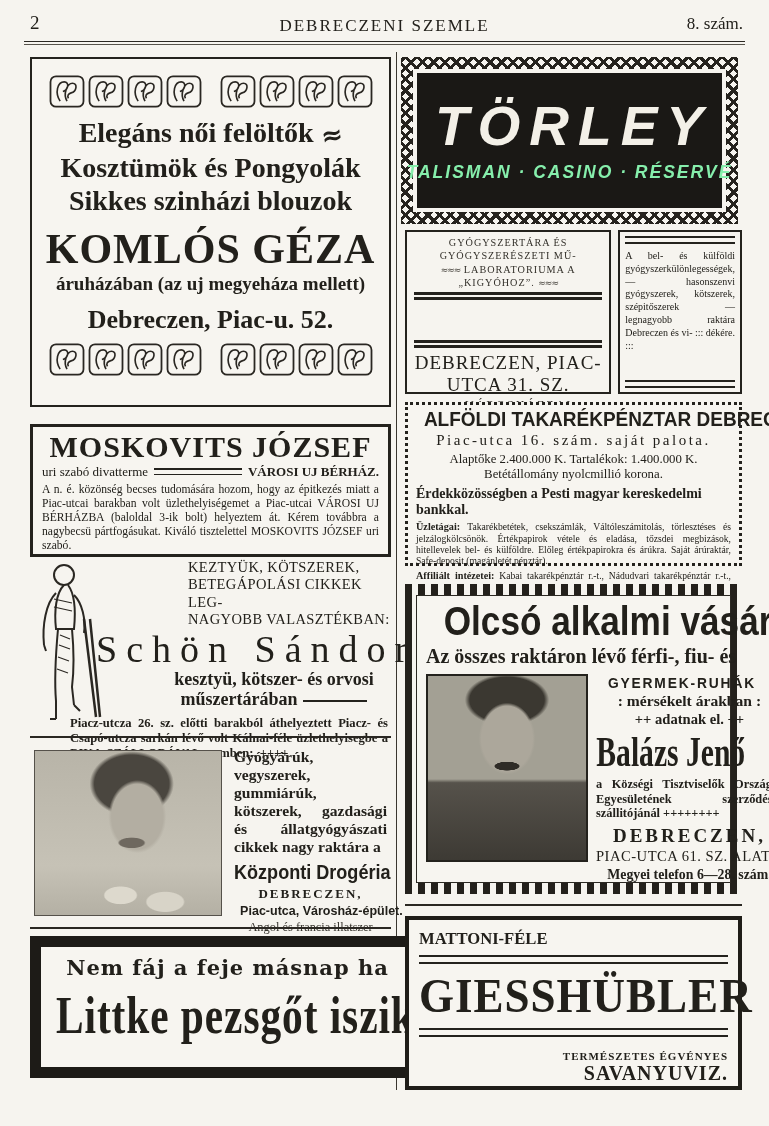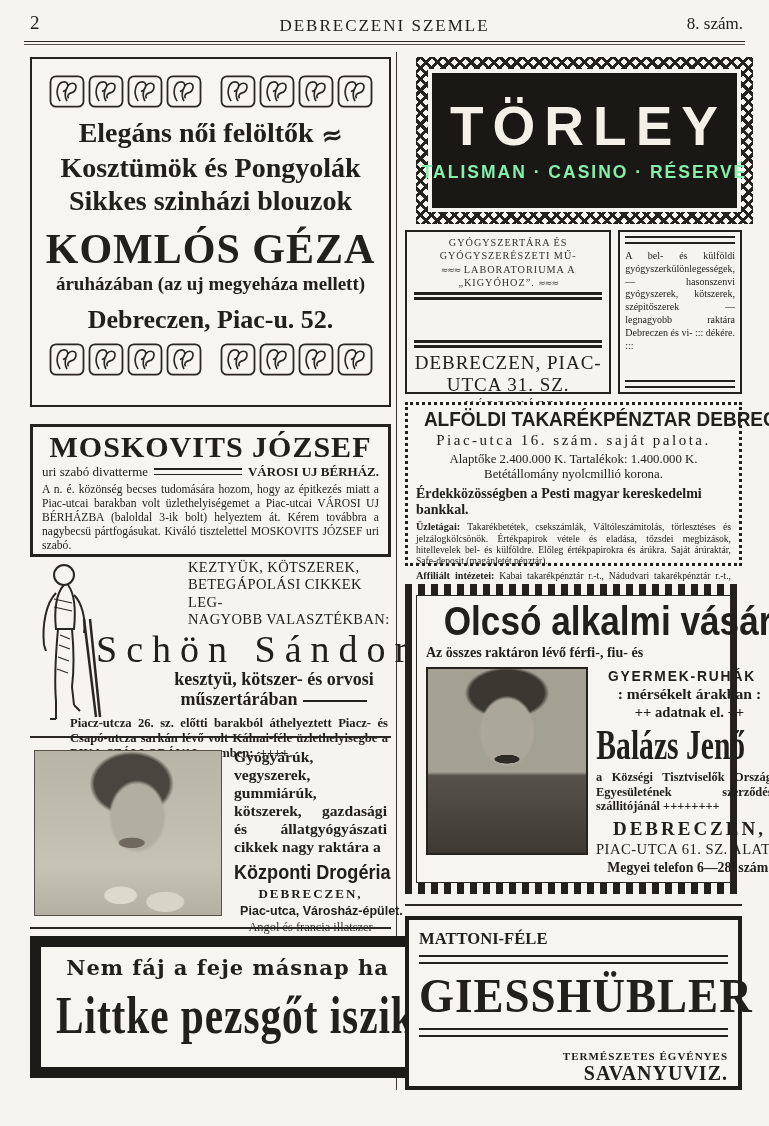--- a/index.html
+++ b/index.html
@@ -63,25 +63,25 @@
   .d-name{font-family:"Liberation Sans","DejaVu Sans",sans-serif;font-weight:bold;font-size:21px;white-space:nowrap;transform:scaleX(.86);transform-origin:left;margin-top:4px;}
   .d-city{font-size:13px;font-weight:bold;letter-spacing:2px;text-align:center;margin-top:2px;}
   .d-addr{font-family:"Liberation Sans","DejaVu Sans",sans-serif;font-size:13.6px;font-weight:bold;text-align:center;transform:scaleX(.92);transform-origin:center;margin-top:1px;white-space:nowrap;}
   .d-note{font-size:12.4px;text-align:center;line-height:1.15;margin-top:2px;color:#37342d;}
   .d-chev{font-family:"DejaVu Sans",sans-serif;font-size:13px;letter-spacing:-2px;}
   
   #ad-littke{left:30px;top:936px;width:395px;height:142px;border:11px solid #1d1b17;background:#f7f5f0;text-align:center;padding:8px 4px;}
   .l-line1{font-size:21px;font-weight:bold;letter-spacing:1px;font-family:"DejaVu Serif",serif;}
   .l-line2{font-size:44px;font-weight:bold;letter-spacing:1px;margin-top:4px;transform:scaleY(1.22) scaleX(.94);transform-origin:center top;white-space:nowrap;}
   
-  #ad-torley{left:416px;top:57px;width:337px;height:167px;
+  #ad-torley{left:401px;top:57px;width:337px;height:167px;
     background:
       repeating-linear-gradient(45deg,#26231e 0 3px,transparent 3px 8px),
       repeating-linear-gradient(-45deg,#26231e 0 3px,transparent 3px 8px),
-      #f6f4ef;}
+      #f6f4ef; font-style: italic;}
   #torley-inner{position:absolute;inset:12px;background:#1a1815;border:4px solid #f6f4ef;display:flex;flex-direction:column;align-items:center;justify-content:center;}
   .t-name{color:#f3f0e8;font-family:"Liberation Sans","DejaVu Sans",sans-serif;font-weight:bold;font-size:55px;letter-spacing:9px;line-height:1;padding-left:8px;}
   .t-brands{color:#86efac;font-family:"Liberation Sans","DejaVu Sans",sans-serif;font-weight:bold;font-size:17.5px;letter-spacing:2px;margin-top:8px;white-space:nowrap;}
   
   #ad-mihalovits{left:405px;top:230px;width:337px;height:164px;display:flex;gap:7px;}
   .mih-main{width:238px;border:2px solid #24221d;padding:4px 7px;box-sizing:border-box;text-align:center;}
   .mih-name{font-size:30px;letter-spacing:1px;line-height:1.05;}
   .mih-sub{font-size:10.2px;letter-spacing:1px;line-height:1.3;color:#33302a;}
   .mih-mid{height:36px;}
   .mih-addr1{font-size:19px;letter-spacing:1px;margin-top:4px;}
@@ -96,21 +96,21 @@
   .a-capital{font-size:12.8px;font-weight:normal;text-align:center;line-height:1.2;margin-top:3px;}
   .a-partner{font-size:14px;font-weight:bold;margin-top:3px;}
   .a-small{font-size:9.6px;line-height:1.18;text-align:justify;margin-top:3px;}
   .a-small b{font-size:10.2px;}
   
   #ad-olcso{left:405px;top:584px;width:337px;height:310px;
     background:
       repeating-linear-gradient(90deg,#24211c 0 7px,#f6f4ef 7px 13px);}
   #olcso-inner{position:absolute;inset:11px;background:#f7f5f0;border:1px solid #2c2923;padding:4px 9px;box-sizing:border-box;}
   .o-title{font-family:"Liberation Sans","DejaVu Sans",sans-serif;font-weight:bold;font-size:40px;text-align:center;white-space:nowrap;transform:scaleX(.88);transform-origin:center;line-height:1.05;}
-  .o-line{font-size:14px;font-weight:bold;text-align:left;margin-top:3px;white-space:nowrap;}
+  .o-line{font-size:20px;font-weight:bold;text-align:left;margin-top:3px;white-space:nowrap;}
   .o-cols{display:flex;margin-top:6px;}
   #olcso-photo{width:158px;height:184px;border:2px solid #24221d;flex:none;
     background:
       radial-gradient(ellipse 17px 6px at 50% 49%, #2f2c27 0 70%, transparent 76%),
       radial-gradient(ellipse 44px 56px at 50% 34%, #aca79b 0 58%, transparent 64%),
       radial-gradient(ellipse 62px 38px at 50% 13%, #3b3831 0 60%, transparent 68%),
       linear-gradient(180deg,#a3a094 0 56%, #56524b 58%, #3d3a34);}
   .o-right{flex:1;padding-left:8px;text-align:center;}
   .o-products{font-family:"Liberation Sans","DejaVu Sans",sans-serif;font-weight:bold;font-size:15px;letter-spacing:2px;white-space:nowrap;transform:scaleX(.92);transform-origin:left;}
   .o-prices{font-size:15.6px;font-weight:bold;margin-top:1px;white-space:nowrap;}

